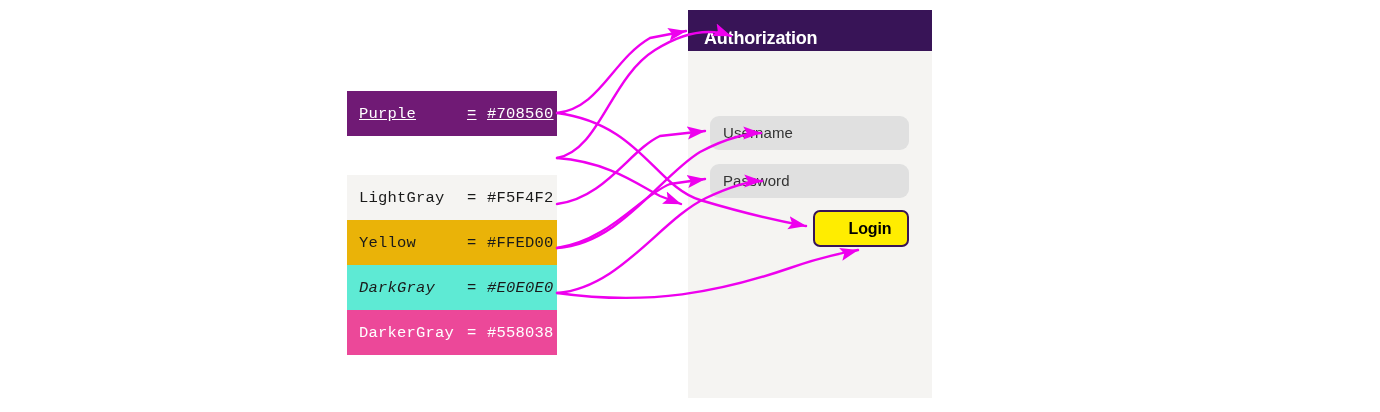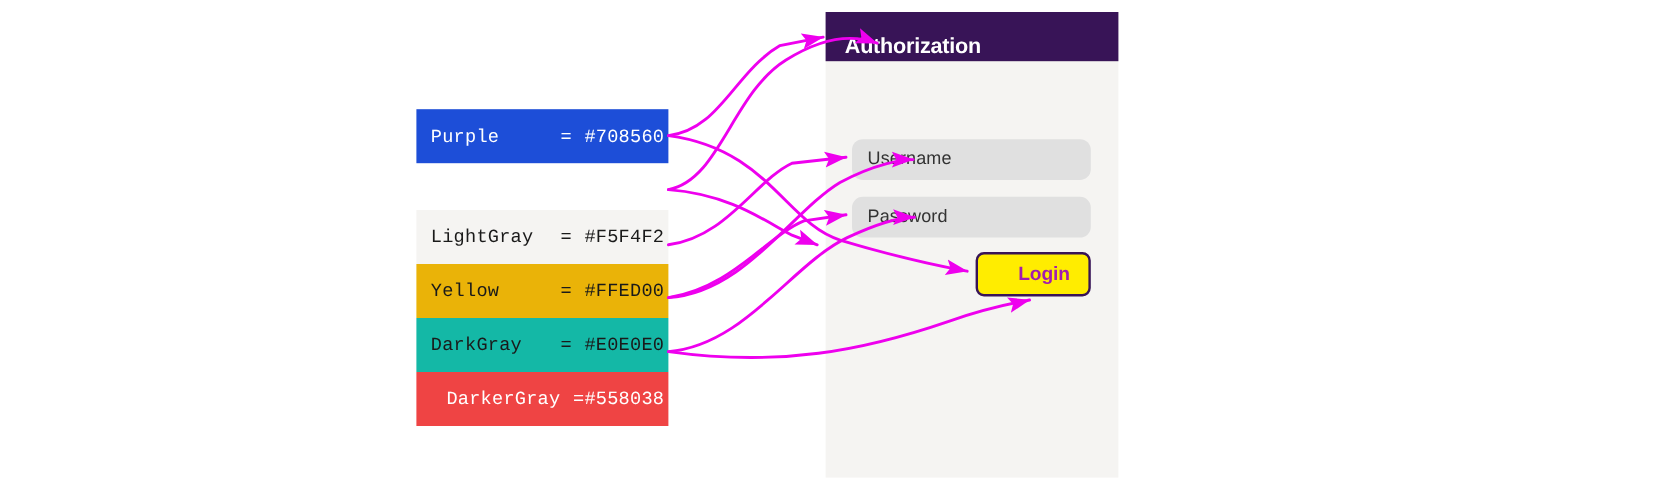--- a/index.html
+++ b/index.html
@@ -93,62 +93,62 @@
     width:1380px;height:412px;
     pointer-events:none;
   }
 </style>
 </head>
 <body>
 
 <div id="stage">
 
   <div class="palette">
-    <div class="prow" style="background: #1d4ed8; color: rgb(255, 255, 255);">
+    <div class="prow" style="background: #701a75; color: rgb(255, 255, 255); text-decoration: underline;">
       <span class="pname">Purple</span>
       <span class="peq">=</span>
       <span class="pval">#708560</span>
     </div>
     <div class="prow" style="background: rgb(245, 244, 242); color: rgb(26, 26, 26); margin-top: 39px;">
       <span class="pname">LightGray</span>
       <span class="peq">=</span>
       <span class="pval">#F5F4F2</span>
     </div>
     <div class="prow" style="background: #eab308; color: rgb(26, 26, 26);">
       <span class="pname">Yellow</span>
       <span class="peq">=</span>
       <span class="pval">#FFED00</span>
     </div>
-    <div class="prow" style="background: #14b8a6; color: rgb(26, 26, 26);">
+    <div class="prow" style="background: #5eead4; color: rgb(26, 26, 26); font-style: italic;">
       <span class="pname">DarkGray</span>
       <span class="peq">=</span>
       <span class="pval">#E0E0E0</span>
     </div>
-    <div class="prow" style="background: #ef4444; color: rgb(255, 255, 255); text-align: right;">
+    <div class="prow" style="background: #ec4899; color: rgb(255, 255, 255);">
       <span class="pname">DarkerGray</span>
       <span class="peq">=</span>
       <span class="pval">#558038</span>
     </div>
   </div>
 
   <div class="panel">
     <div class="panel-body" id="panel-body" style="background: rgb(245, 244, 242);"></div>
     <div class="panel-header" id="panel-header" style="background: rgb(56, 20, 87);"></div>
     <div class="panel-title" id="panel-title" style="color: rgb(255, 255, 255);">Authorization</div>
 
     <div class="field" id="field-username" style="background: rgb(224, 224, 224);">
       <span class="field-label" style="color: rgb(51, 51, 51);">Username</span>
     </div>
 
     <div class="field" id="field-password" style="background: rgb(224, 224, 224);">
       <span class="field-label" style="color: rgb(51, 51, 51);">Password</span>
     </div>
 
     <div class="login-btn" id="login-btn" style="background: rgb(255, 237, 0); border-color: rgb(56, 20, 87);">
-      <span class="login-label" style="color: #a21caf;">Login</span>
+      <span class="login-label" style="color: #000000;">Login</span>
     </div>
   </div>
 
   <svg id="arrows" viewBox="0 0 1380 412">
     <defs>
       <marker id="ah" markerWidth="9" markerHeight="9" refX="7.4" refY="3.1" orient="auto" markerUnits="strokeWidth">
         <path d="M0,0.35 L7.6,3.1 L0,5.85 L1.5,3.1 Z" class="mkf" fill="#EE00EE"></path>
       </marker>
     </defs>
     <g id="arrow-group" fill="none" stroke-linecap="round" stroke="#EE00EE" stroke-width="2.4">

